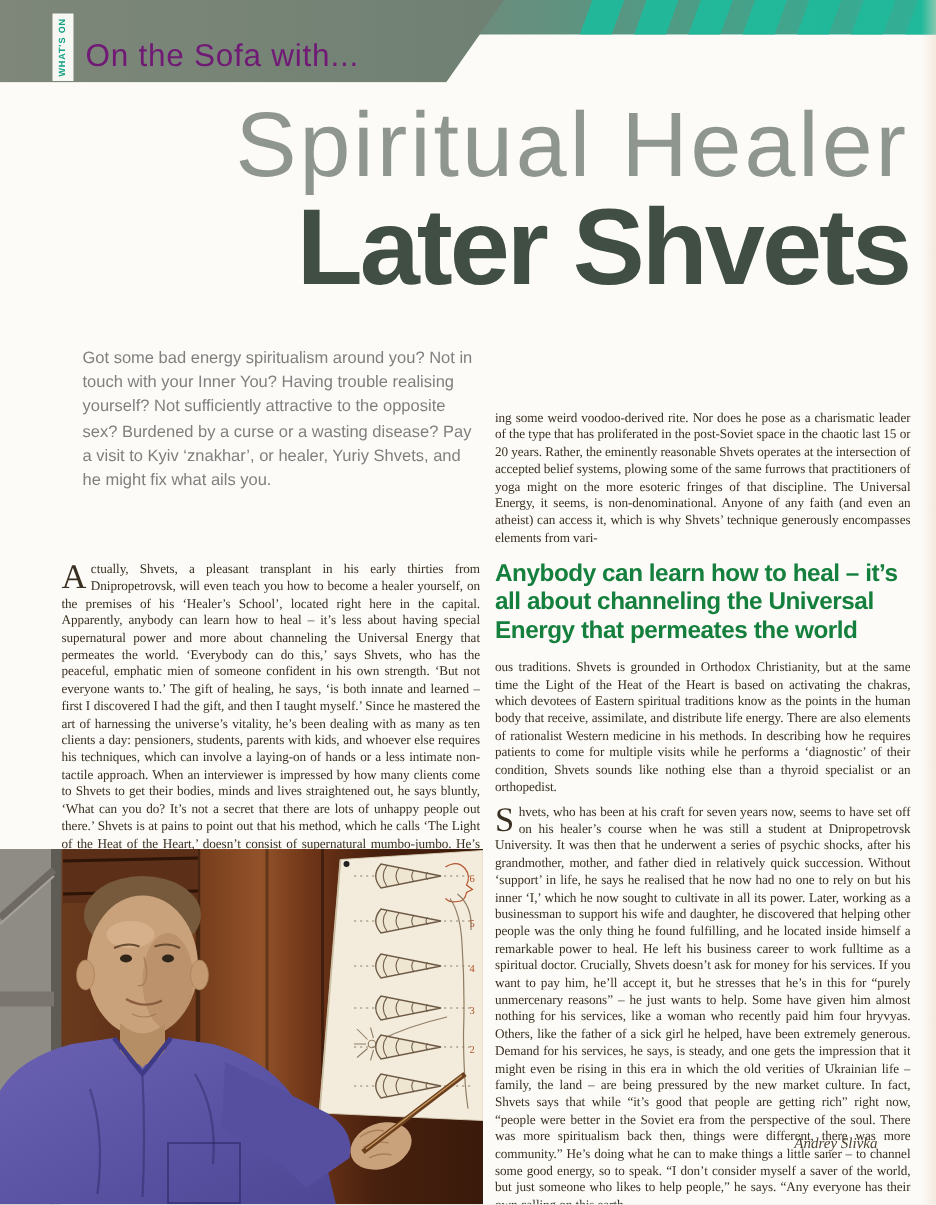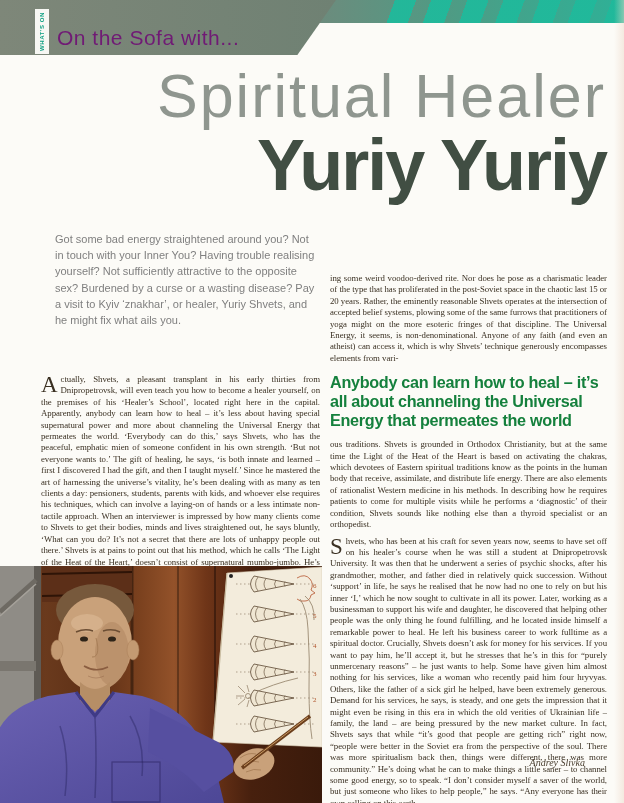--- a/index.html
+++ b/index.html
@@ -57,24 +57,24 @@
   <div class="band-top"></div>
   <div class="band-stripes"></div>
   <div class="band-main"></div>
   <div class="section-tab">
     <span>WHAT'S ON</span>
   </div>
   <div class="band-title">On the Sofa with...</div>
 
   <div class="headline">
     <div class="headline-kicker">Spiritual Healer</div>
-    <div class="headline-name">Yuriy Yuriy</div>
-  </div>
-
-  <div class="intro">Got some bad energy straightened around you? Not in touch with your Inner You? Having trouble realising yourself? Not sufficiently attractive to the opposite sex? Burdened by a curse or a wasting disease? Pay a visit to Kyiv ‘znakhar’, or healer, Yuriy Shvets, and he might fix what ails you.</div>
+    <div class="headline-name">Later Shvets</div>
+  </div>
+
+  <div class="intro">Got some bad energy spiritualism around you? Not in touch with your Inner You? Having trouble realising yourself? Not sufficiently attractive to the opposite sex? Burdened by a curse or a wasting disease? Pay a visit to Kyiv ‘znakhar’, or healer, Yuriy Shvets, and he might fix what ails you.</div>
 
   <div class="body-col col-left">
     <p><span class="dropcap">A</span><span>ctually, Shvets, a pleasant transplant in his early thirties from Dnipropetrovsk, will even teach you how to become a healer yourself, on the premises of his ‘Healer’s School’, located right here in the capital. Apparently, anybody can learn how to heal – it’s less about having special supernatural power and more about channeling the Universal Energy that permeates the world. ‘Everybody can do this,’ says Shvets, who has the peaceful, emphatic mien of someone confident in his own strength. ‘But not everyone wants to.’ The gift of healing, he says, ‘is both innate and learned – first I discovered I had the gift, and then I taught myself.’ Since he mastered the art of harnessing the universe’s vitality, he’s been dealing with as many as ten clients a day: pensioners, students, parents with kids, and whoever else requires his techniques, which can involve a laying-on of hands or a less intimate non-tactile approach. When an interviewer is impressed by how many clients come to Shvets to get their bodies, minds and lives straightened out, he says bluntly, ‘What can you do? It’s not a secret that there are lots of unhappy people out there.’ Shvets is at pains to point out that his method, which he calls ‘The Light of the Heat of the Heart,’ doesn’t consist of supernatural mumbo-jumbo. He’s not a witch-doctor; there’s nothing eerie about what he does, and the user of his services won’t find himself undergo-</span></p>
   </div>
 
   <div class="body-col col-right">
     <p>ing some weird voodoo-derived rite. Nor does he pose as a charismatic leader of the type that has proliferated in the post-Soviet space in the chaotic last 15 or 20 years. Rather, the eminently reasonable Shvets operates at the intersection of accepted belief systems, plowing some of the same furrows that practitioners of yoga might on the more esoteric fringes of that discipline. The Universal Energy, it seems, is non-denominational. Anyone of any faith (and even an atheist) can access it, which is why Shvets’ technique generously encompasses elements from vari-</p>
     <div class="pull-quote">Anybody can learn how to heal – it’s all about channeling the Universal Energy that permeates the world</div>
     <p>ous traditions. Shvets is grounded in Orthodox Christianity, but at the same time the Light of the Heat of the Heart is based on activating the chakras, which devotees of Eastern spiritual traditions know as the points in the human body that receive, assimilate, and distribute life energy. There are also elements of rationalist Western medicine in his methods. In describing how he requires patients to come for multiple visits while he performs a ‘diagnostic’ of their condition, Shvets sounds like nothing else than a thyroid specialist or an orthopedist.</p>
     <p class="p-gap"><span class="dropcap">S</span><span>hvets, who has been at his craft for seven years now, seems to have set off on his healer’s course when he was still a student at Dnipropetrovsk University. It was then that he underwent a series of psychic shocks, after his grandmother, mother, and father died in relatively quick succession. Without ‘support’ in life, he says he realised that he now had no one to rely on but his inner ‘I,’ which he now sought to cultivate in all its power. Later, working as a businessman to support his wife and daughter, he discovered that helping other people was the only thing he found fulfilling, and he located inside himself a remarkable power to heal. He left his business career to work fulltime as a spiritual doctor. Crucially, Shvets doesn’t ask for money for his services. If you want to pay him, he’ll accept it, but he stresses that he’s in this for “purely unmercenary reasons” – he just wants to help. Some have given him almost nothing for his services, like a woman who recently paid him four hryvyas. Others, like the father of a sick girl he helped, have been extremely generous. Demand for his services, he says, is steady, and one gets the impression that it might even be rising in this era in which the old verities of Ukrainian life – family, the land – are being pressured by the new market culture. In fact, Shvets says that while “it’s good that people are getting rich” right now, “people were better in the Soviet era from the perspective of the soul. There was more spiritualism back then, things were different, there was more community.” He’s doing what he can to make things a little saner – to channel some good energy, so to speak. “I don’t consider myself a saver of the world, but just someone who likes to help people,” he says. “Any everyone has their own calling on this earth.</span></p>

